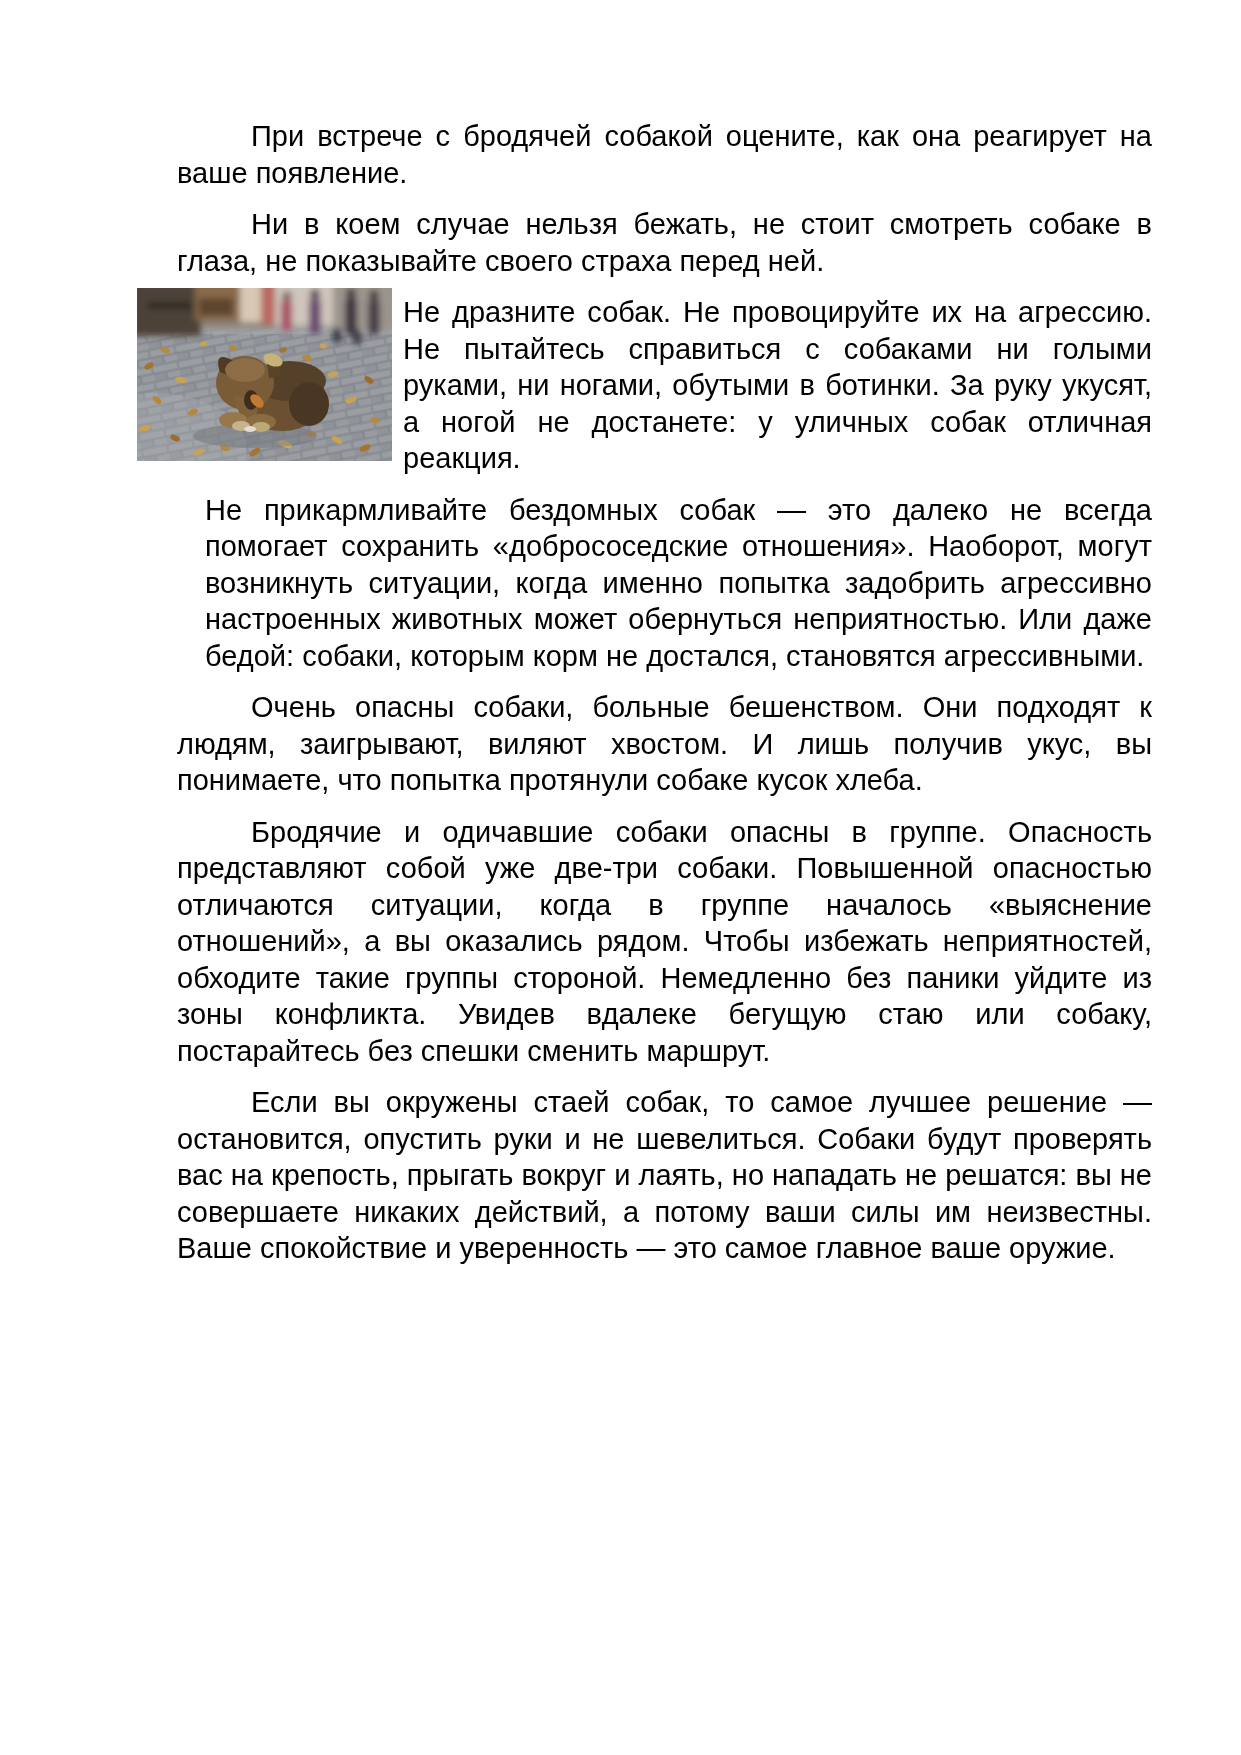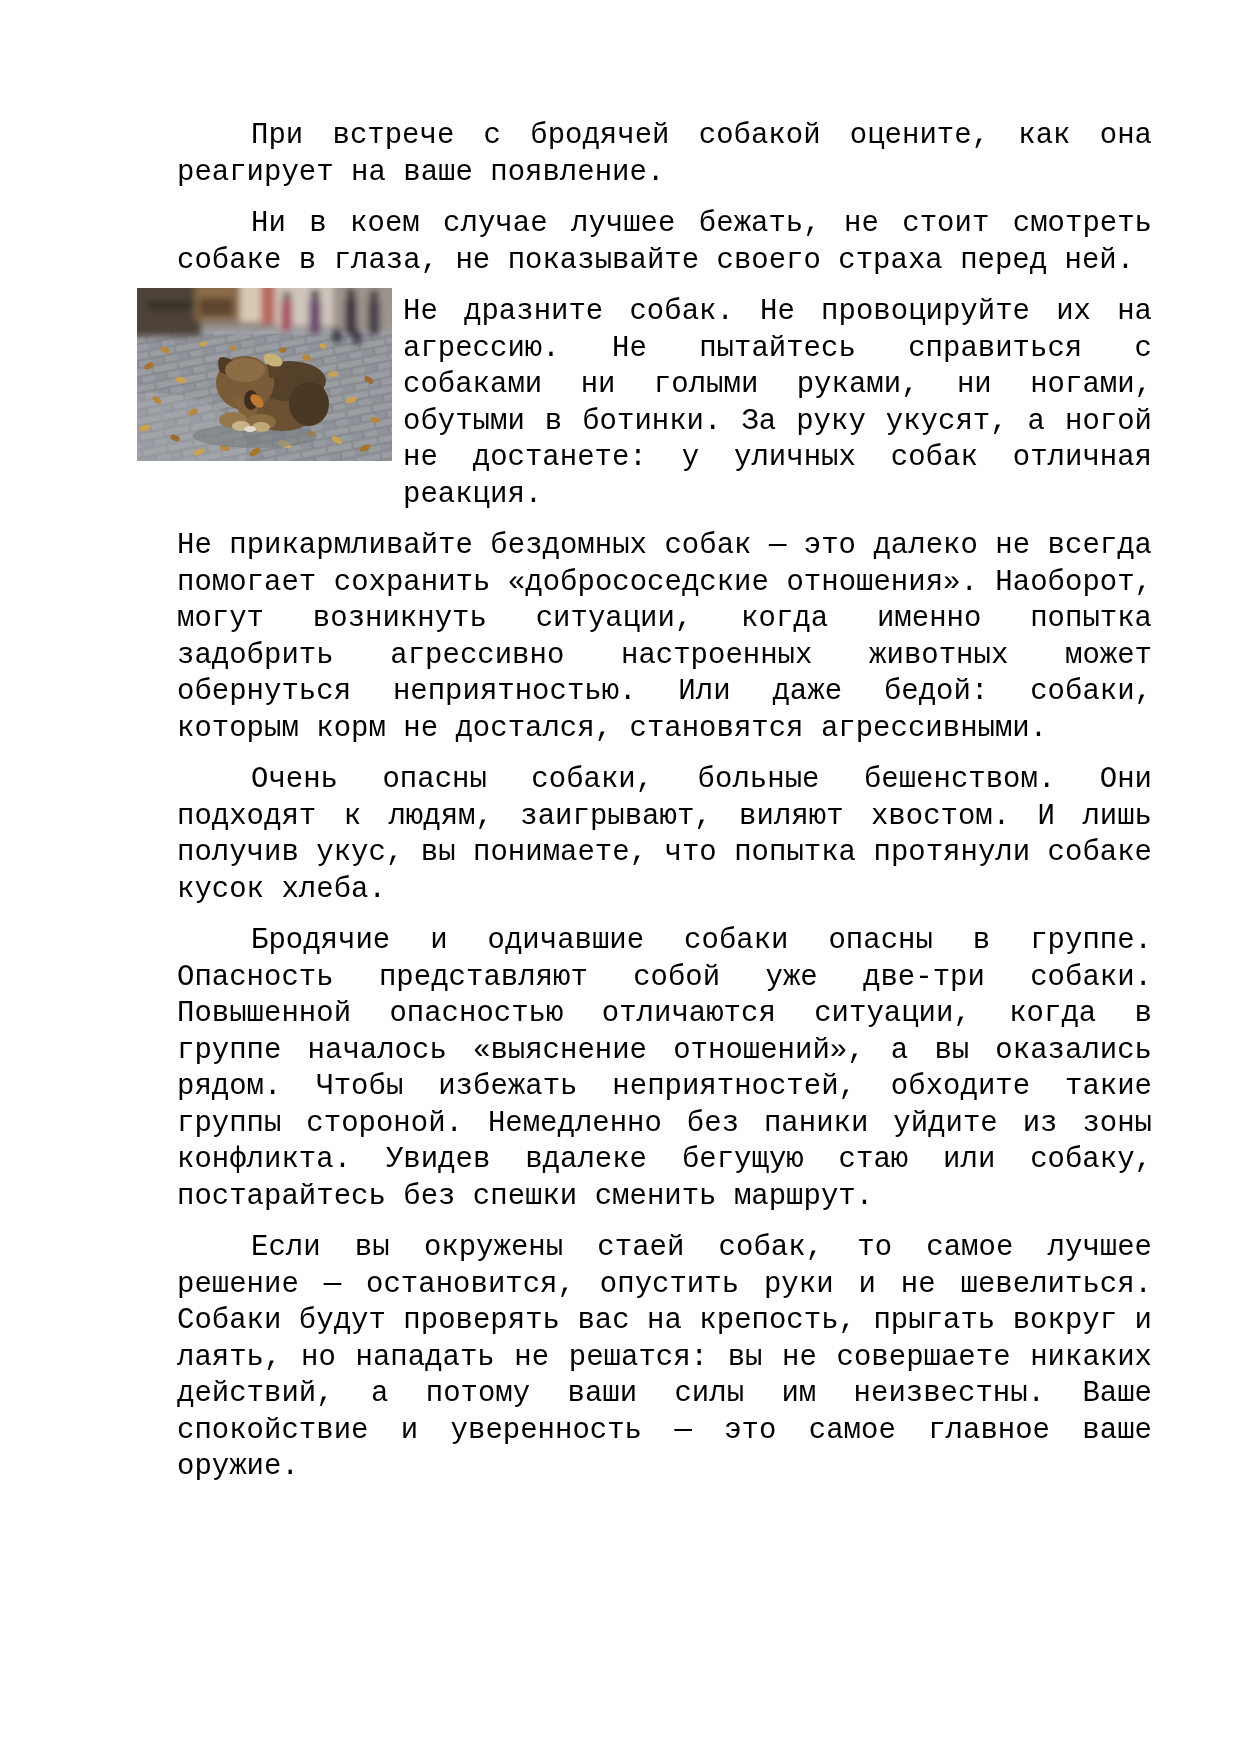--- a/index.html
+++ b/index.html
@@ -12,32 +12,33 @@
     width: 1241px;
     height: 1755px;
     background: #ffffff;
     overflow: hidden;
   }
   .content {
     position: absolute;
     top: 118px;
     left: 177px;
     width: 975px;
-    font-family: Liberation Mono, monospace;
+    font-family: Liberation Sans, sans-serif;
     font-size: 29px;
     line-height: 36.5px;
     color: #000000;
   }
   p.para {
     margin: 0 0 15px 0;
     text-align: justify;
     text-indent: 74px;
   }
   p.para.no-indent {
     text-indent: 0;
+    margin-left: 28px;
   }
   figure.photo {
     float: left;
     width: 255px;
     height: 173px;
     margin: -6px 11px 20px -40px;
     padding: 0;
   }
   figure.photo svg {
     display: block;
@@ -45,21 +46,21 @@
     height: 173px;
   }
 </style>
 </head>
 <body>
 
 <div class="page">
   <div class="content">
 
     <p class="para">При встрече с бродячей собакой оцените, как она реагирует на ваше появление.</p>
-    <p class="para">Ни в коем случае лучшее бежать, не стоит смотреть собаке в глаза, не показывайте своего страха перед ней.</p>
+    <p class="para">Ни в коем случае нельзя бежать, не стоит смотреть собаке в глаза, не показывайте своего страха перед ней.</p>
 
     <figure class="photo" role="img" aria-label="Бродячая собака ест на тротуаре, вымощенном плиткой, среди опавших осенних листьев">
       <svg viewBox="0 0 255 173" preserveAspectRatio="none">
         <defs>
           <filter id="bgblur" x="-15%" y="-15%" width="130%" height="130%">
             <feGaussianBlur stdDeviation="3"></feGaussianBlur>
           </filter>
           <pattern id="bricks" width="26" height="16" patternUnits="userSpaceOnUse" patternTransform="rotate(-11 0 0)">
             <rect width="26" height="16" fill="#94979c"></rect>
             <rect x="0" y="0" width="25" height="7" fill="#9a9da2" stroke="#7e8287" stroke-width="0.8"></rect>

